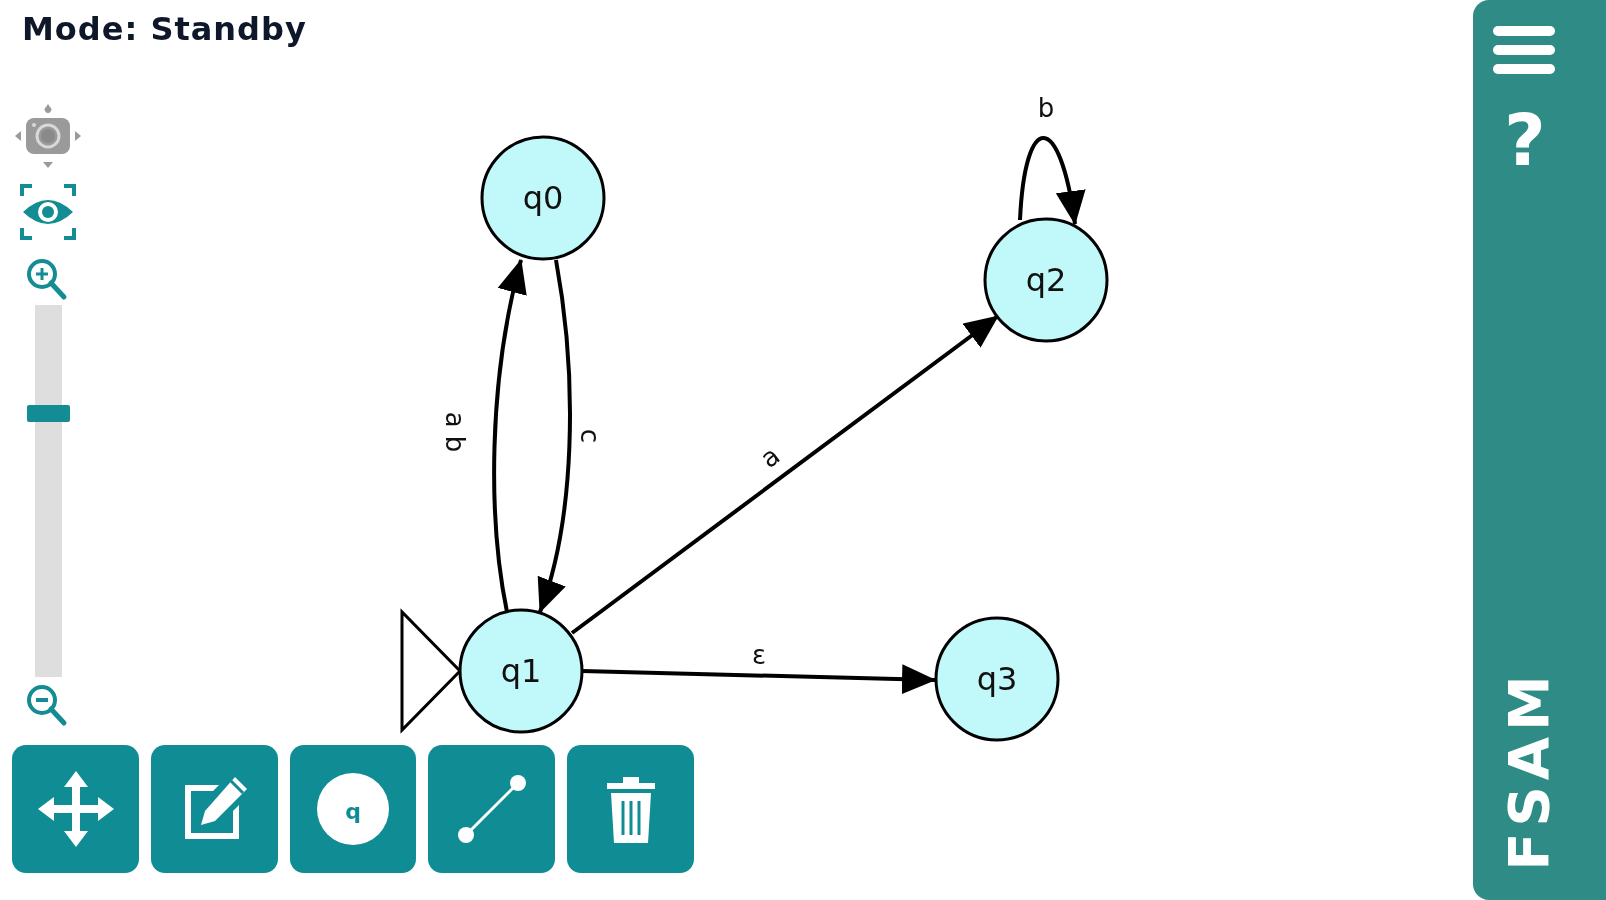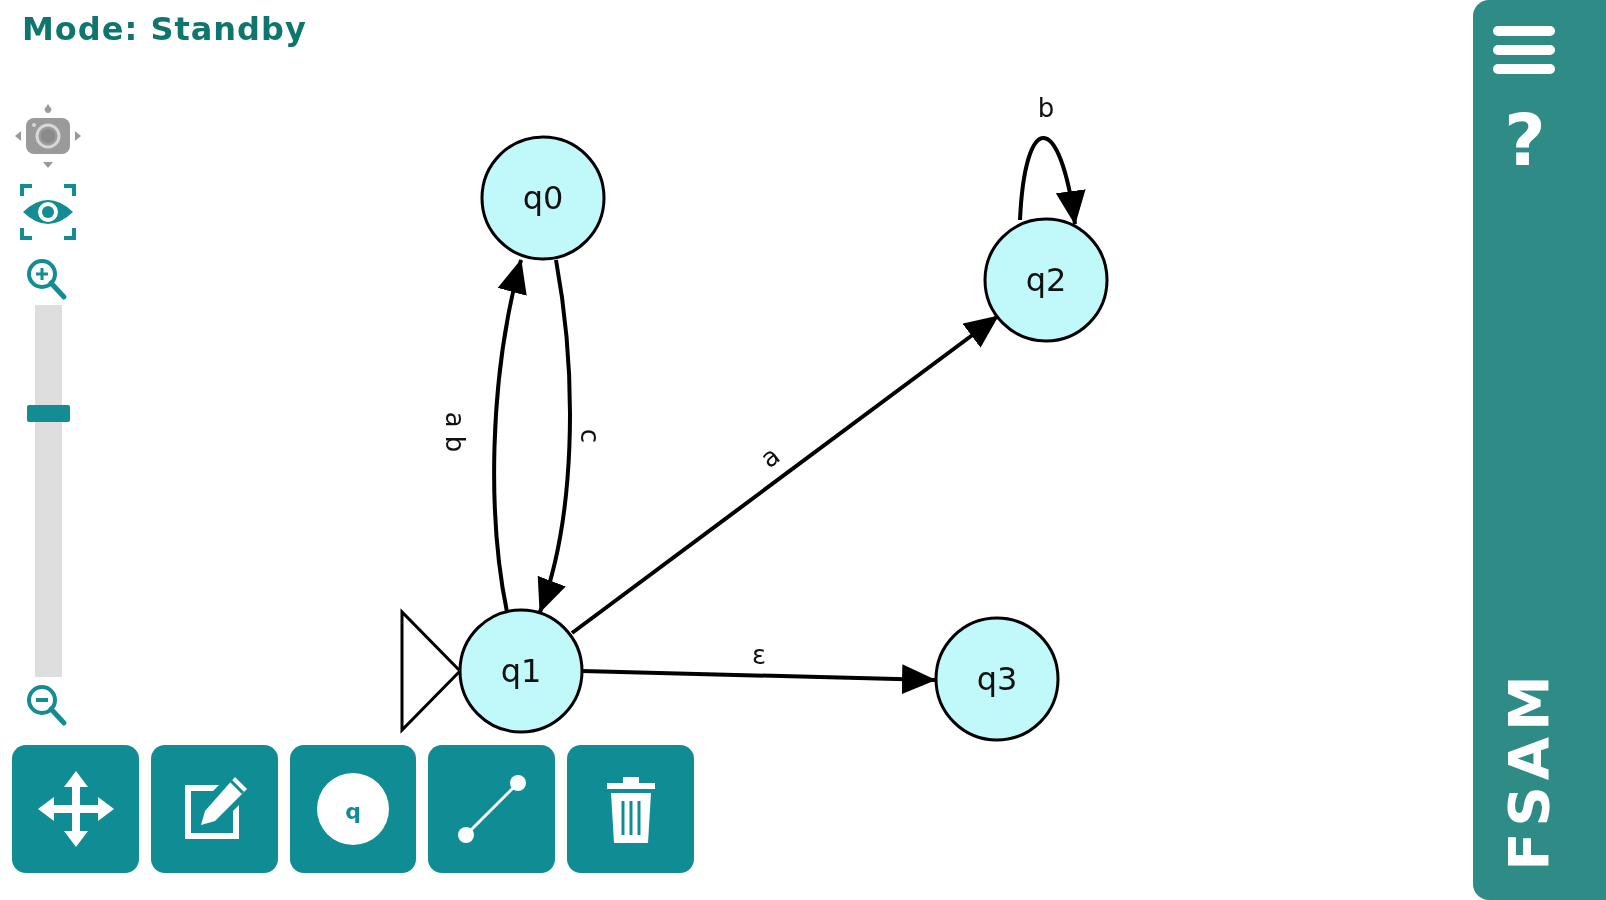--- a/index.html
+++ b/index.html
@@ -1,17 +1,17 @@
 <!DOCTYPE html>
 <html><head>
 <meta charset="utf-8">
 <style>
   html,body{margin:0;padding:0;}
   body{width:1606px;height:900px;position:relative;overflow:hidden;background:#ffffff;font-family:"DejaVu Sans",sans-serif;}
-  #mode{position:absolute;left:22px;top:10px;font-size:32px;font-weight:bold;color:#0f766e;letter-spacing:1px;font-family:"DejaVu Sans",sans-serif;}
+  #mode{position:absolute;left:22px;top:10px;font-size:32px;font-weight:bold;color:#0f172a;letter-spacing:1px;font-family:"DejaVu Sans",sans-serif;}
   .lefticon{position:absolute;}
   #camera{left:12px;top:100px;width:72px;height:72px;}
   #eye{left:18px;top:182px;width:60px;height:60px;}
   #zoomin{left:24px;top:256px;width:46px;height:46px;}
   #zoomout{left:24px;top:682px;width:46px;height:46px;}
   #slider-track{position:absolute;left:35px;top:305px;width:27px;height:372px;background:#dedede;}
   #slider-thumb{position:absolute;left:27px;width:43px;height:17px;background:#138c93;border-radius:2px;}
   #toolbar{position:absolute;left:12px;top:745px;display:flex;gap:12px;}
   .tool{width:127px;height:128px;background:#0f8c94;border-radius:14px;display:flex;align-items:center;justify-content:center;}
   .tool:nth-child(3){width:126px;}

